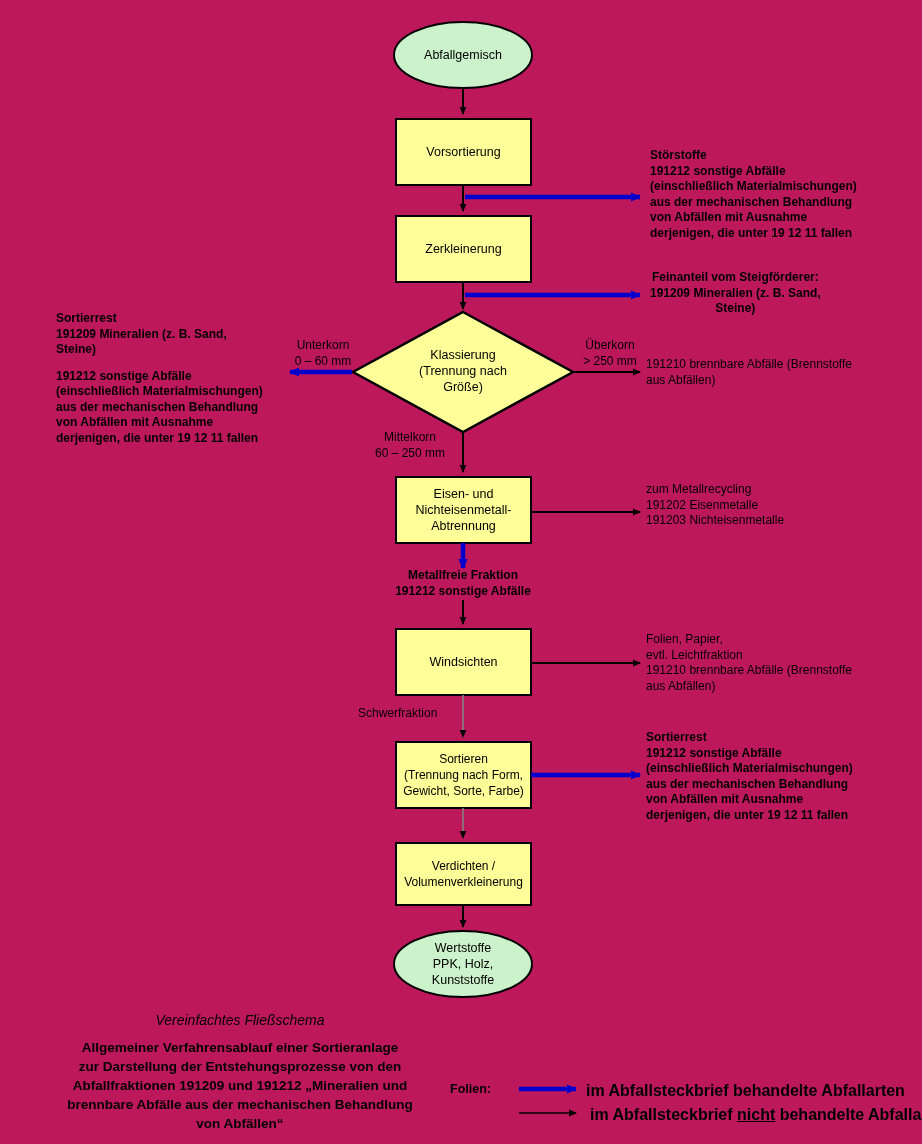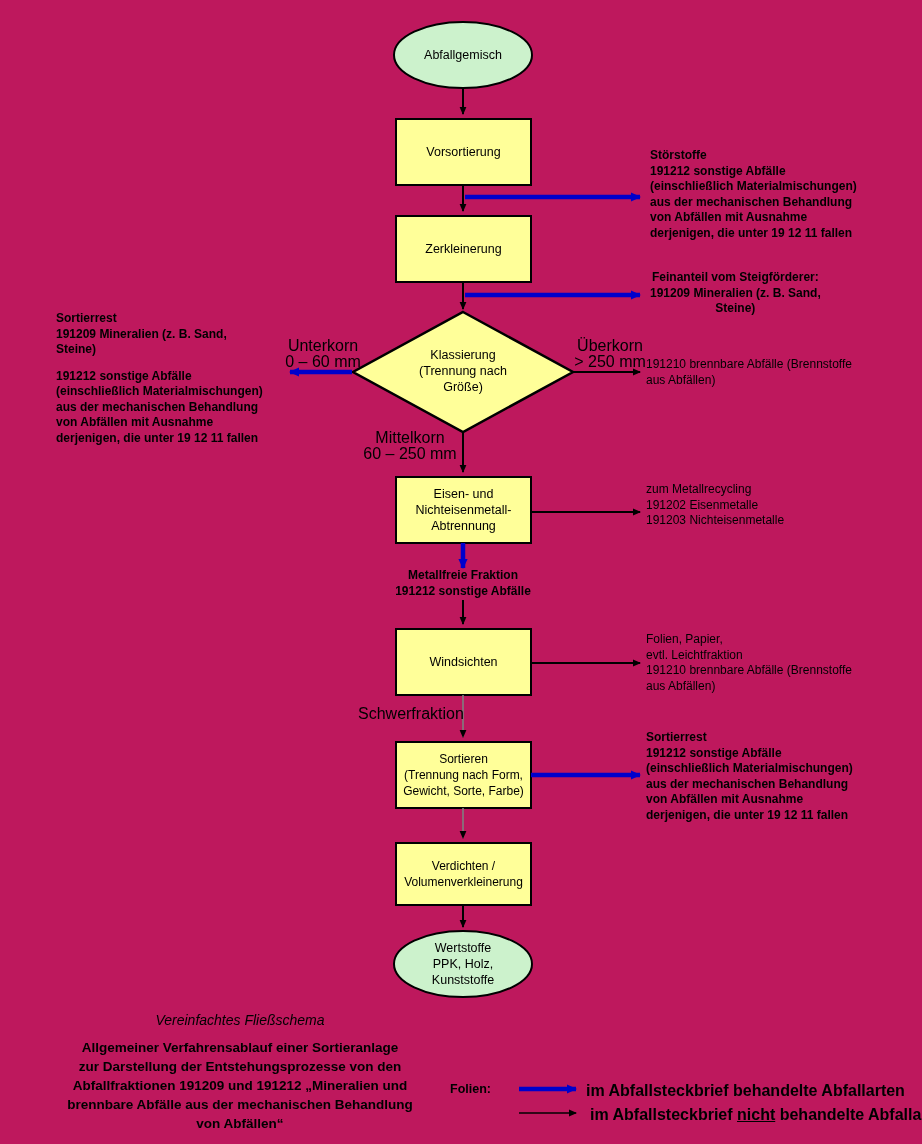--- a/index.html
+++ b/index.html
@@ -40,21 +40,21 @@
     color: #000;
     white-space: nowrap;
   }
   .ann.bold {
     font-weight: bold;
     font-size: 12px;
     line-height: 15.5px;
   }
   .edge-label {
     position: absolute;
-    font-size: 16px;
+    font-size: 12px;
     line-height: 15.5px;
     text-align: center;
     color: #000;
     white-space: nowrap;
   }
   .caption-title {
     position: absolute;
     font-size: 14px;
     text-align: center;
     color: #000;

